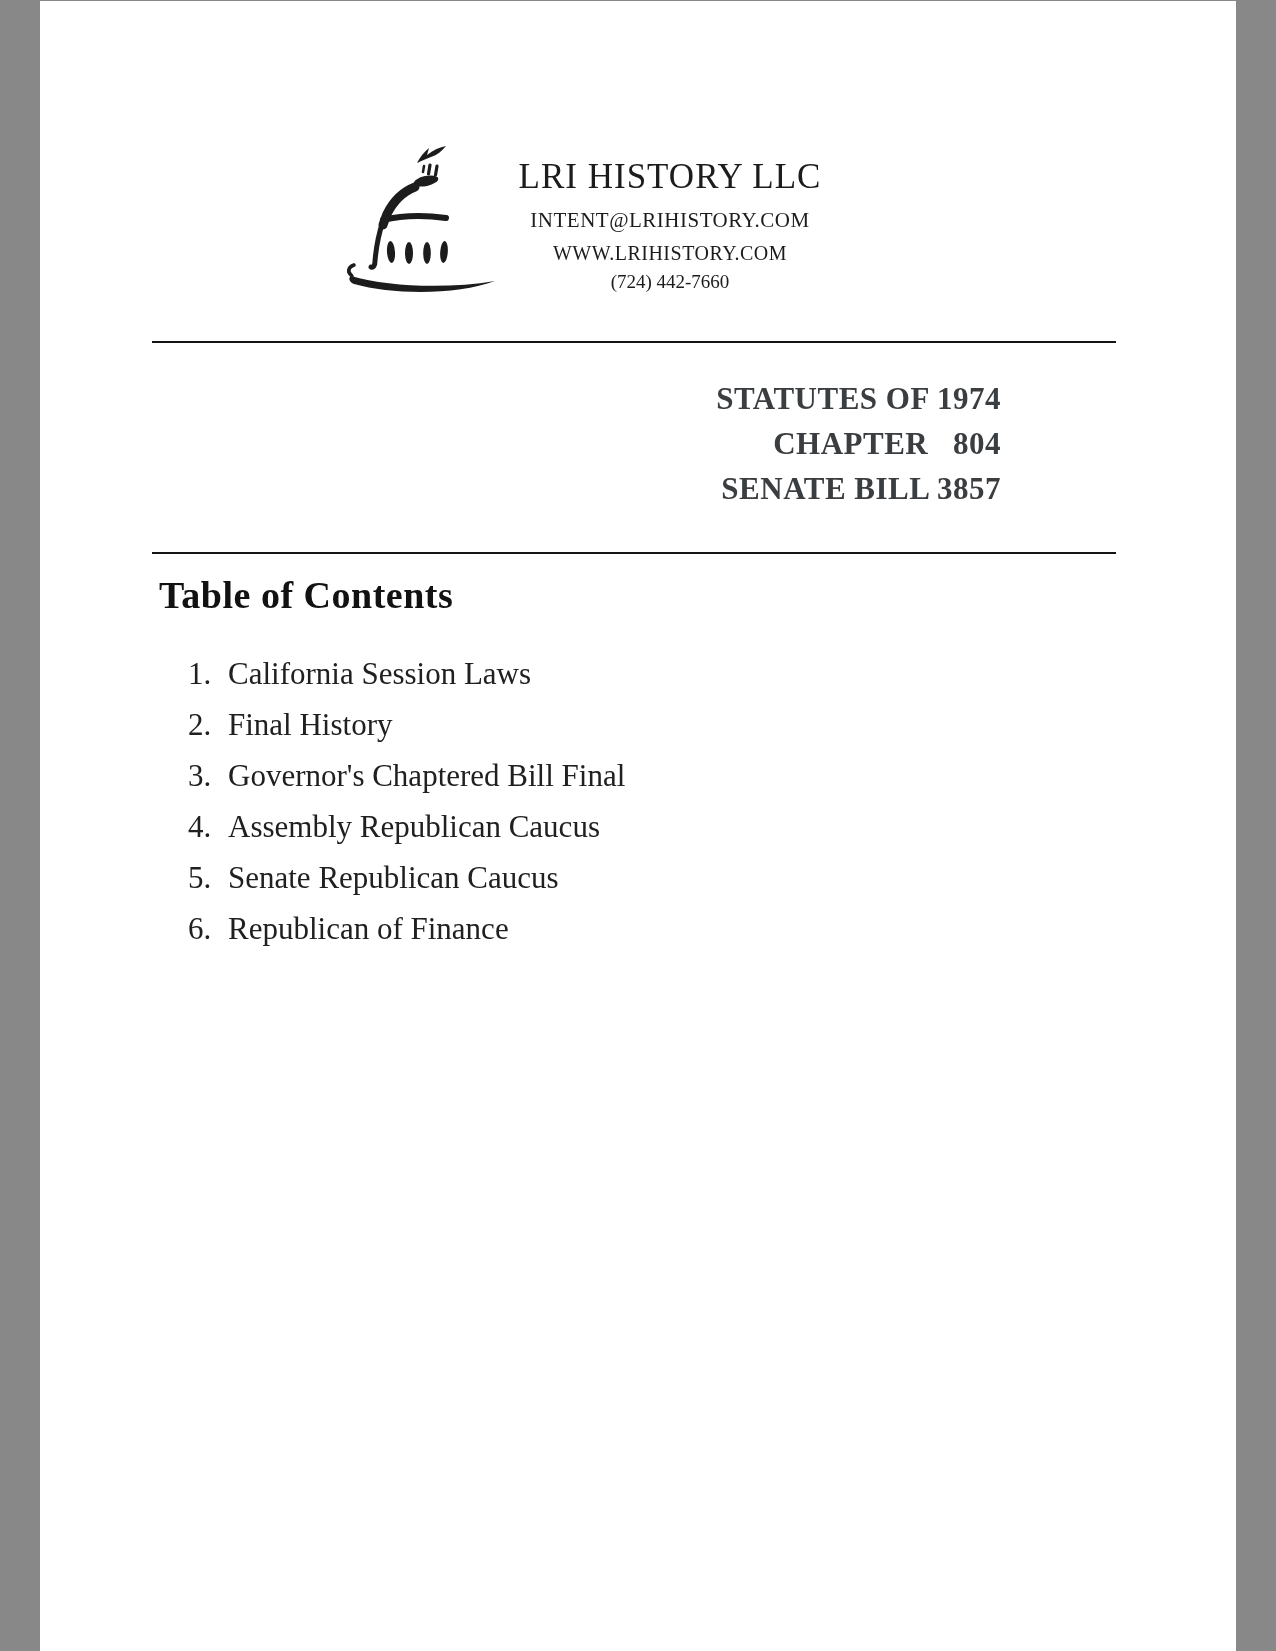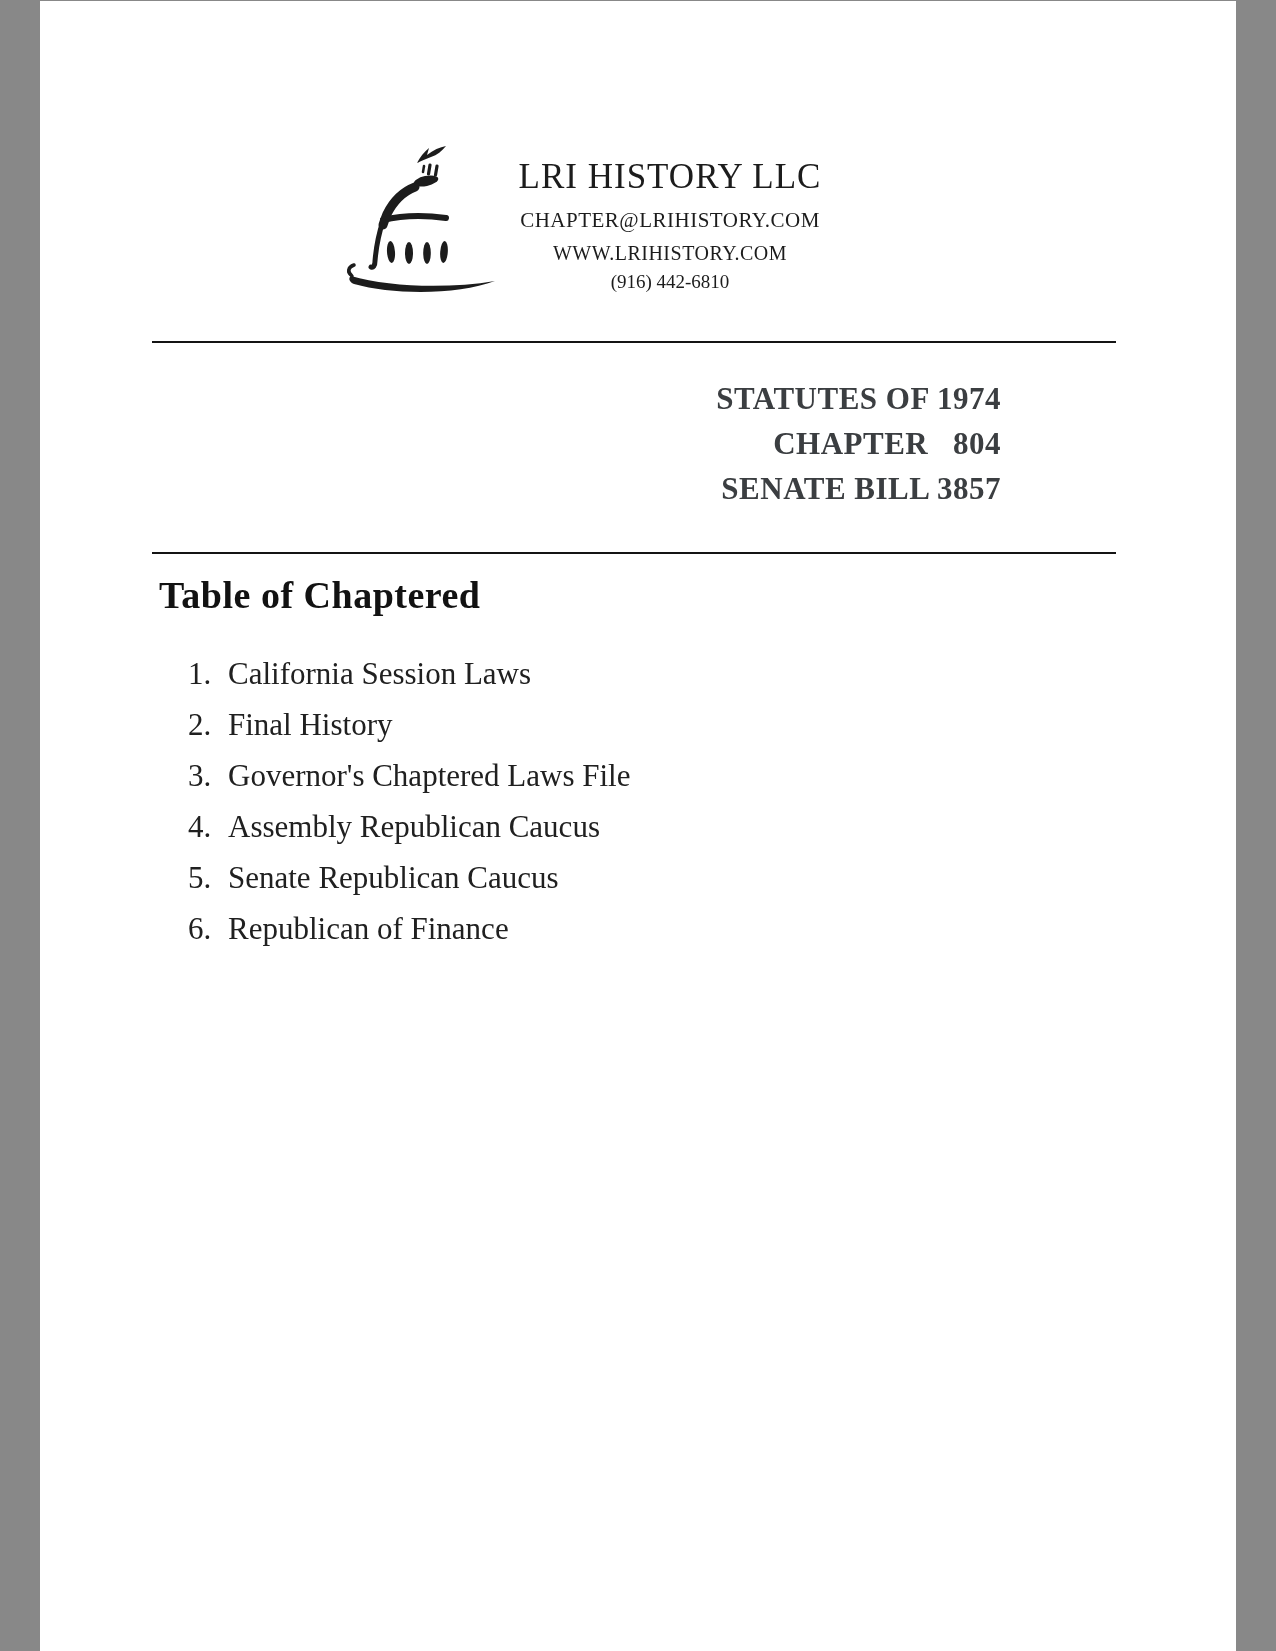--- a/index.html
+++ b/index.html
@@ -106,45 +106,45 @@
     <ellipse cx="71" cy="132" rx="4" ry="11" fill="#1c1c1c" stroke="none"></ellipse>
     <ellipse cx="89" cy="132" rx="3.8" ry="11" fill="#1c1c1c" stroke="none"></ellipse>
     <ellipse cx="106" cy="131" rx="3.8" ry="11" fill="#1c1c1c" stroke="none" transform="rotate(4 106 131)"></ellipse>
 
     <path d="M13,155 C 50,166 110,168 157,160 C 120,174 55,174 16,163 C 11,161 10,157 13,155 Z" fill="#1c1c1c" stroke="none"></path>
     <path d="M13,155 C 7,152 8,146 16,144 C 11,148 10,152 14,154 Z" fill="#1c1c1c" stroke="none"></path>
     <path d="M14,155 C 9,151 10,146 16,144" stroke-width="3.5"></path>
   </svg>
 
   <div class="lh-text company">LRI HISTORY LLC</div>
-  <div class="lh-text email">CHAPTER@LRIHISTORY.COM</div>
+  <div class="lh-text email">INTENT@LRIHISTORY.COM</div>
   <div class="lh-text website">WWW.LRIHISTORY.COM</div>
-  <div class="lh-text phone">(916) 442-6810</div>
+  <div class="lh-text phone">(724) 442-7660</div>
 
   <div class="rule rule-top"></div>
 
   <div class="reference">
     <div class="ref-line">STATUTES OF 1974</div>
     <div class="ref-line">CHAPTER   804</div>
     <div class="ref-line">SENATE BILL 3857</div>
   </div>
 
   <div class="rule rule-bottom"></div>
 
-  <div class="toc-heading">Table of Chaptered</div>
+  <div class="toc-heading">Table of Contents</div>
 
   <ol class="toc-list">
     <li class="toc-item">
       <span class="toc-num">1.</span><span>California Session Laws</span>
     </li>
     <li class="toc-item">
       <span class="toc-num">2.</span><span>Final History</span>
     </li>
     <li class="toc-item">
-      <span class="toc-num">3.</span><span>Governor's Chaptered Laws File</span>
+      <span class="toc-num">3.</span><span>Governor's Chaptered Bill Final</span>
     </li>
     <li class="toc-item">
       <span class="toc-num">4.</span><span>Assembly Republican Caucus</span>
     </li>
     <li class="toc-item">
       <span class="toc-num">5.</span><span>Senate Republican Caucus</span>
     </li>
     <li class="toc-item">
       <span class="toc-num">6.</span><span>Republican of Finance</span>
     </li>

